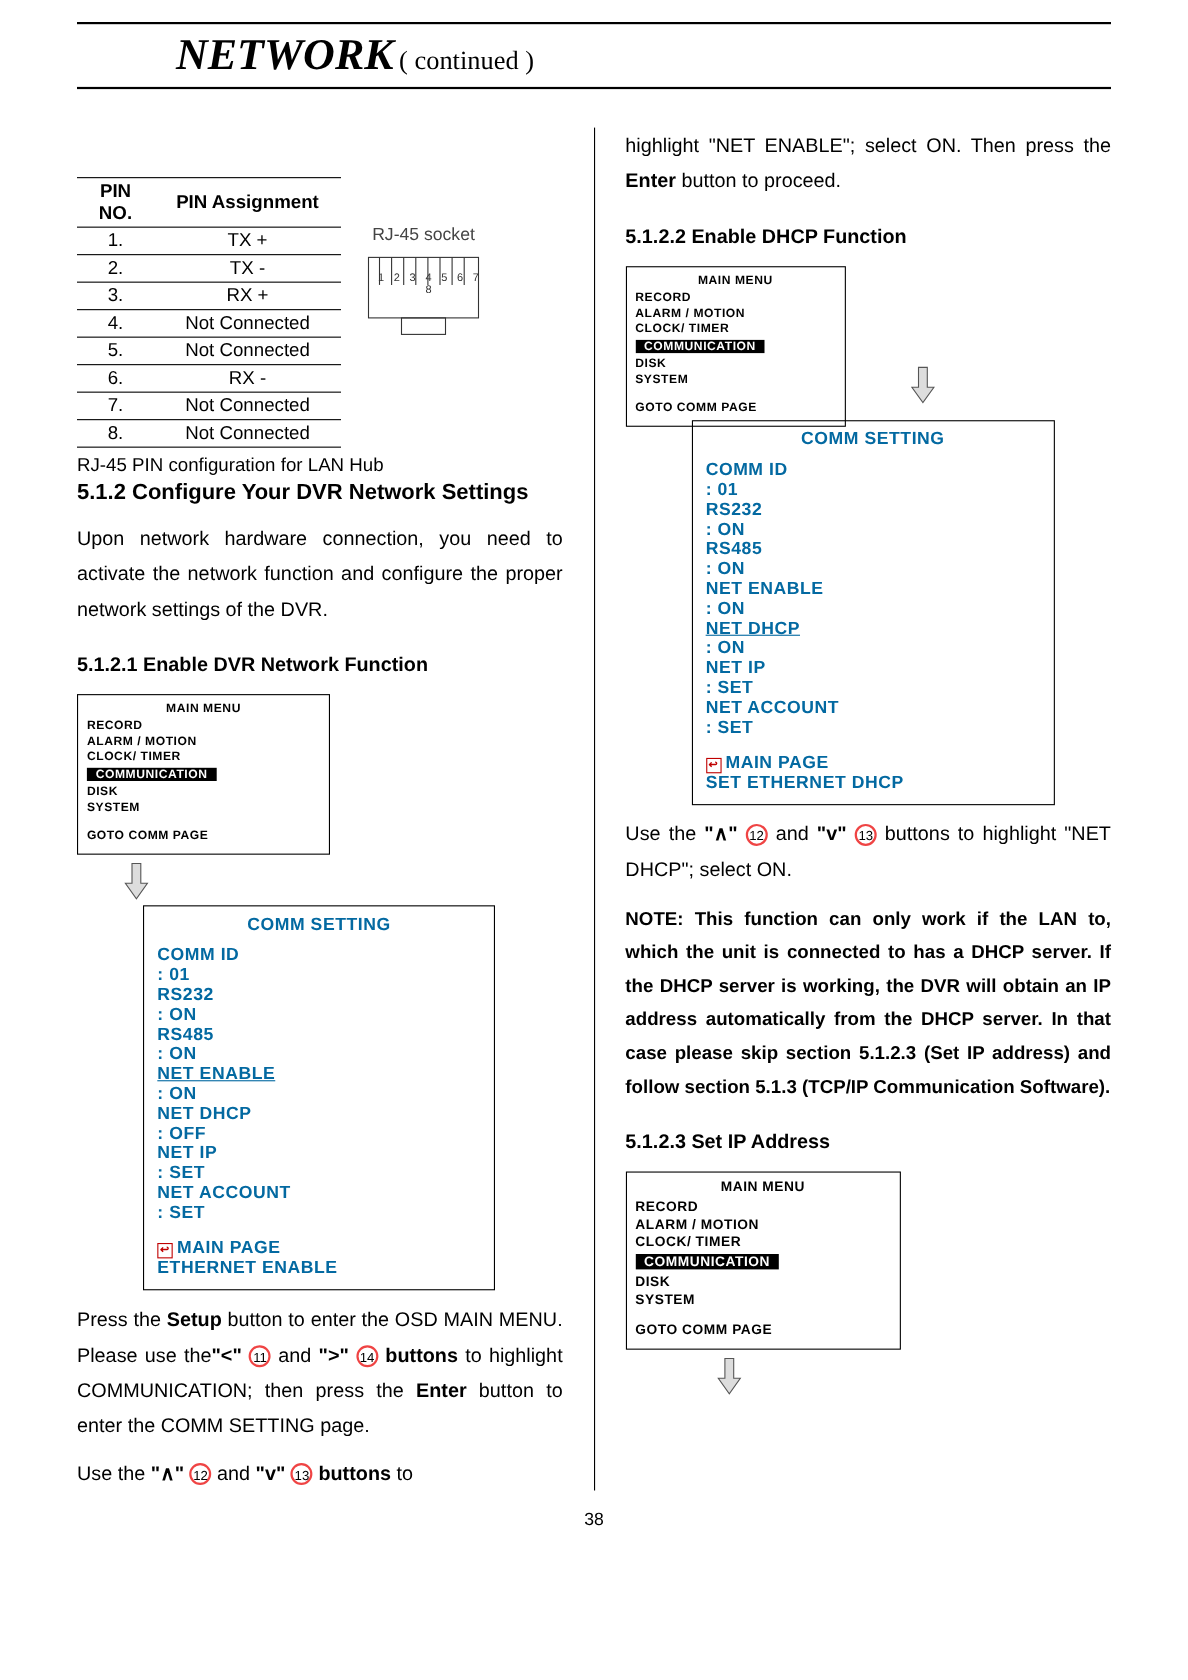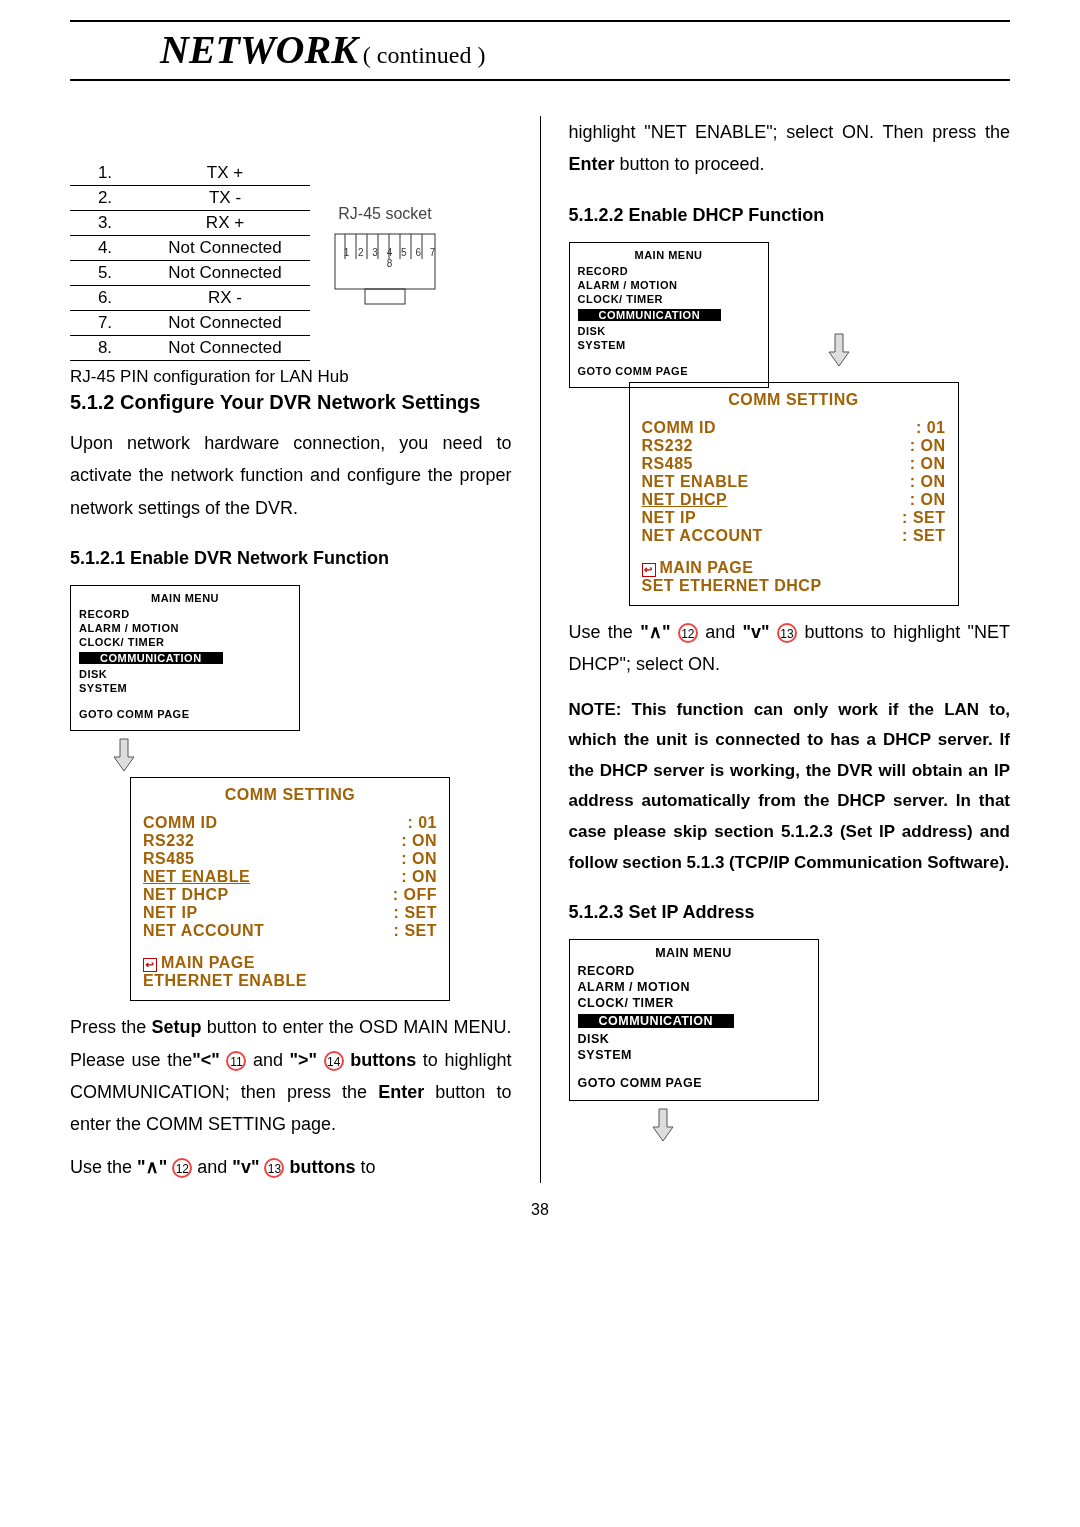--- a/index.html
+++ b/index.html
@@ -90,39 +90,39 @@
     padding: 6px 8px 8px 8px;
     font-size: 11px;
     font-weight: bold;
     letter-spacing: 0.5px;
     position: relative;
   }
   .main-menu-box .mm-title { text-align: center; margin-bottom: 4px; }
   .main-menu-box .mm-item { margin: 2px 0; }
   .main-menu-box .mm-item.hl {
     background: #000; color: #fff;
-    display: inline-block; padding: 0 21px;
+    display: inline-block; padding: 0 8px;
   }
   .main-menu-box .mm-goto { margin-top: 14px; }
   .arrow-down {
     margin: 6px 0 4px 40px;
   }
   .arrow-down svg, .arrow-right svg { display: block; }
 
   .comm-box {
     border: 1.5px solid #000;
     width: 320px;
     padding: 8px 12px 10px 12px;
     font-size: 16px;
     font-weight: bold;
-    color: #a16207;
+    color: #0369a1;
     letter-spacing: 0.5px;
   }
   .comm-box .cs-title { text-align: center; margin-bottom: 10px; }
-  .comm-box .cs-row { display: flex; }
+  .comm-box .cs-row { display: flex; flex-direction: column; }
   .comm-box .cs-row .k { flex: 1; }
   .comm-box .cs-row.u .k { text-decoration: underline; }
   .comm-box .cs-footer { margin-top: 14px; }
   .comm-box .cs-footer .mp::before {
     content: "↩"; display: inline-block; border: 1px solid #c00000;
     font-size: 10px; width: 12px; height: 12px; line-height: 12px;
     text-align: center; margin-right: 4px; color:#c00000;
   }
   .comm-left-offset { margin-left: 60px; }
   .small-main-menu { width: 260px; }
@@ -139,20 +139,24 @@
   <h1>NETWORK</h1>
   <span class="cont">( continued )</span>
 </div>
 
 <div class="page">
 
   <div class="col">
 
     <table class="pin-table">
       <tbody>
+          <tr>
+        <th>PIN NO.</th>
+        <th>PIN Assignment</th>
+      </tr>
       <tr>
             <td>1.</td>
             <td>TX +</td>
           </tr>
       <tr>
             <td>2.</td>
             <td>TX -</td>
           </tr>
       <tr>
             <td>3.</td>

